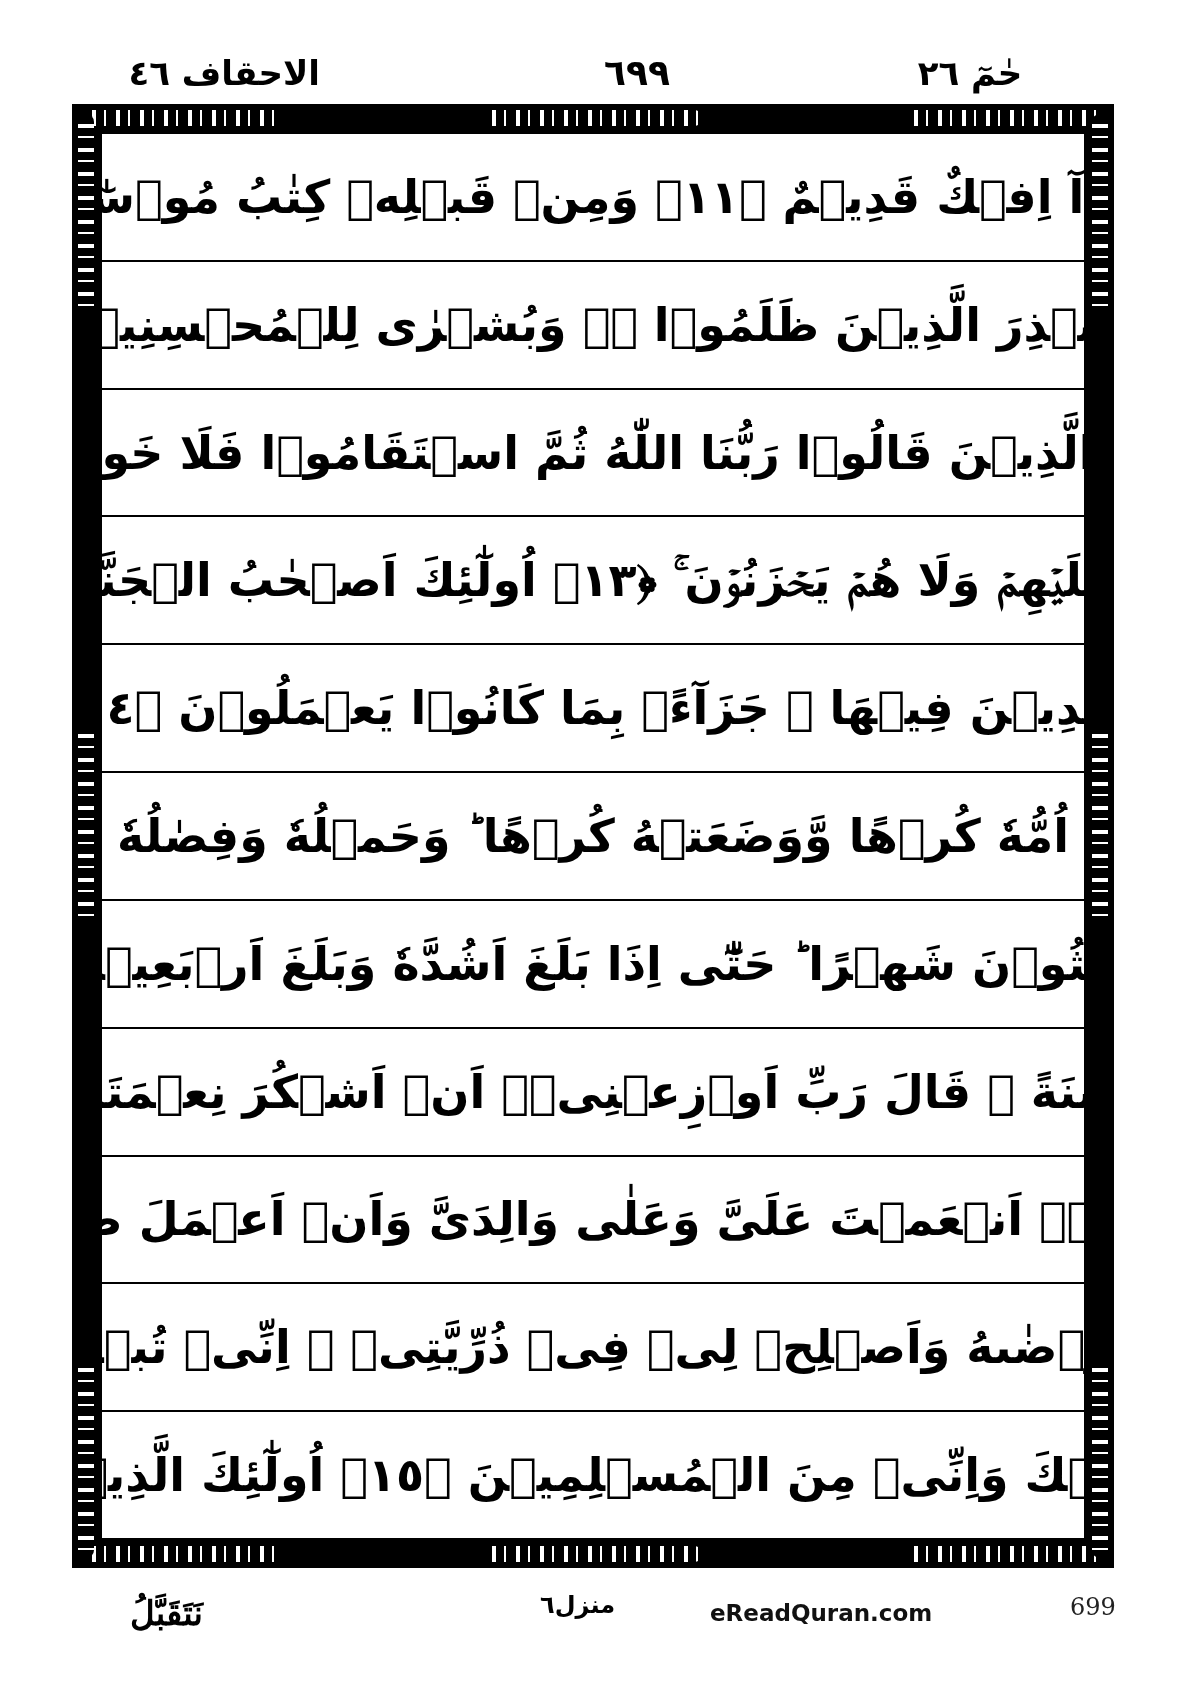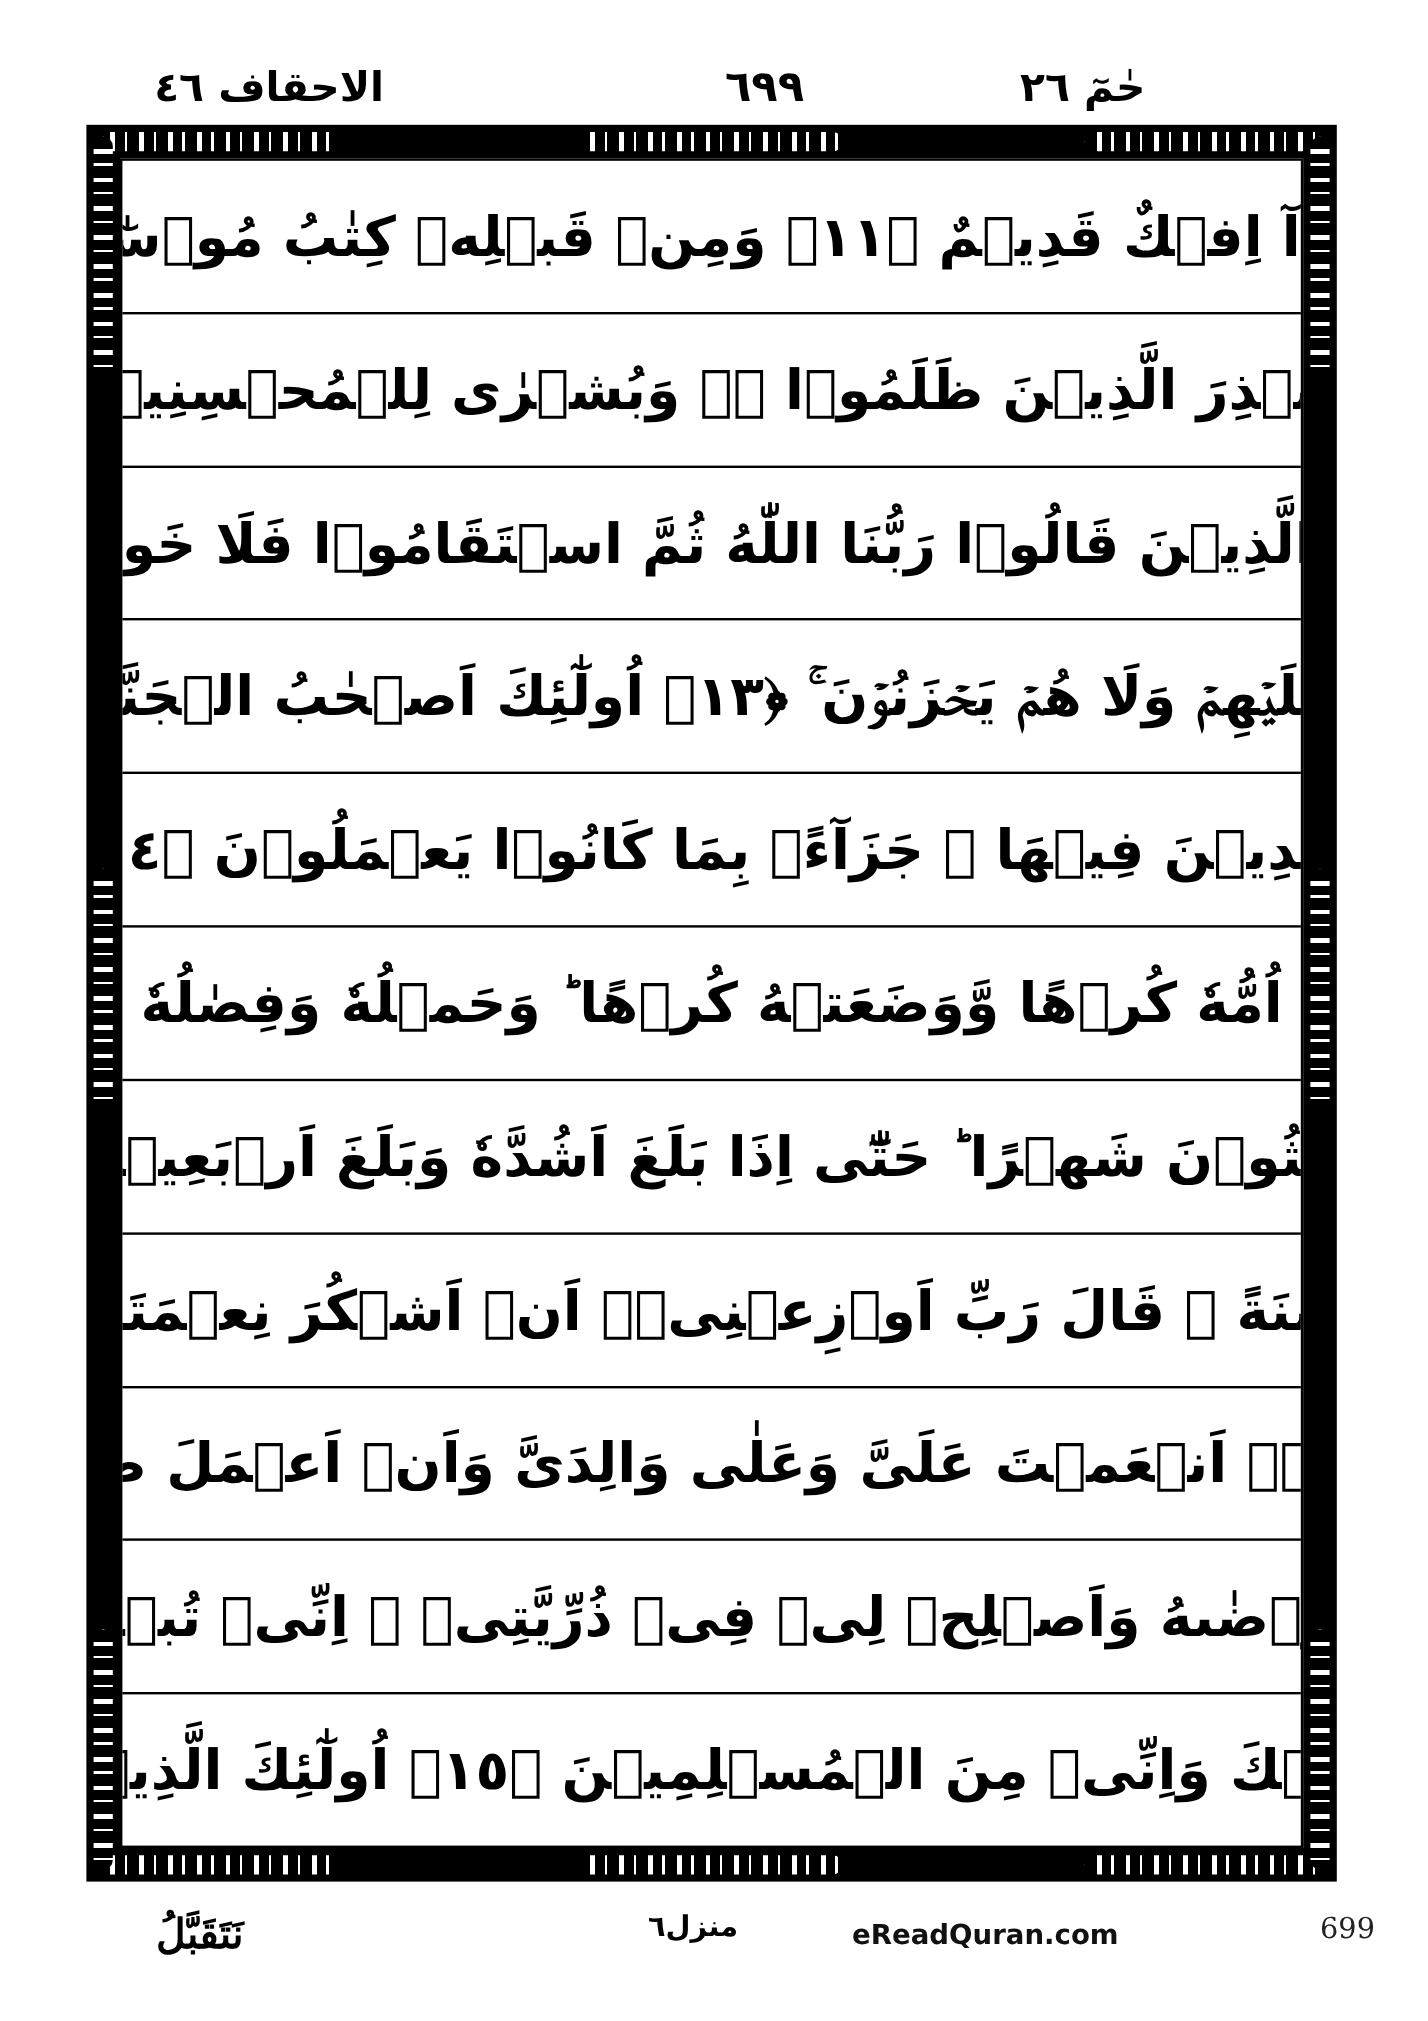--- a/index.html
+++ b/index.html
@@ -1,20 +1,20 @@
 <!DOCTYPE html>
 <html><head>
   <meta charset="utf-8">
   <style>
     html, body { margin:0; padding:0; background:#ffffff; }
     body { width:1190px; height:1684px; position:relative; overflow:hidden; color:#000; }
     .hdr { position:absolute; top:48px; height:50px; font-family:"DejaVu Sans", sans-serif; font-weight:bold; font-size:34px; line-height:50px; direction:rtl; }
     .hdr-left { left:80px; width:240px; text-align:right; }
     .hdr-center { left:520px; width:150px; font-size:36px; }
-    .hdr-right { right:100px; width:240px; text-align:left; }
+    .hdr-right { right:100px; width:240px; text-align:center; }
 
     .frame { position:absolute; left:72px; top:104px; width:1042px; height:1464px; background:#000; }
     .frame-inner { position:absolute; left:28px; top:28px; right:28px; bottom:28px; background:#fff; border:2px solid #000; box-sizing:border-box; }
     .ornament { position:absolute; background:repeating-linear-gradient(90deg, #000 0 10px, #fff 10px 14px, #000 14px 22px, #fff 22px 24px); }
     .orn-top-l { left:10px; top:6px; width:200px; height:16px; border-radius:8px; }
     .orn-top-r { right:10px; top:6px; width:200px; height:16px; border-radius:8px; }
     .orn-top-c { left:410px; top:6px; width:220px; height:16px; border-radius:8px; }
     .orn-bot-l { left:10px; bottom:6px; width:200px; height:16px; border-radius:8px; }
     .orn-bot-r { right:10px; bottom:6px; width:200px; height:16px; border-radius:8px; }
     .orn-bot-c { left:410px; bottom:6px; width:220px; height:16px; border-radius:8px; }
@@ -24,24 +24,24 @@
     .orn-l-b { left:6px; bottom:10px; height:200px; }
     .orn-r-t { right:6px; top:10px; height:200px; }
     .orn-r-m { right:6px; top:620px; height:200px; }
     .orn-r-b { right:6px; bottom:10px; height:200px; }
 
     .lines { position:absolute; left:0; top:0; right:0; bottom:0; display:flex; flex-direction:column; }
     .line { flex:1; border-bottom:2px solid #000; display:flex; align-items:center; justify-content:center; direction:rtl; font-family:"DejaVu Sans", sans-serif; font-weight:bold; font-size:46px; white-space:nowrap; overflow:hidden; padding:0 12px; letter-spacing:1px; }
     .line:last-child { border-bottom:none; }
 
     .ftr { position:absolute; top:1588px; height:50px; line-height:50px; }
-    .ftr-left { left:130px; font-family:Liberation Serif, serif; font-weight:bold; font-size:34px; direction:rtl; }
+    .ftr-left { left:130px; font-family:Liberation Sans, sans-serif; font-weight:bold; font-size:34px; direction:rtl; }
     .ftr-manzil { left:540px; font-family:"DejaVu Sans", sans-serif; font-weight:bold; font-size:24px; direction:rtl; top:1580px; }
     .ftr-site { left:710px; font-family:"DejaVu Sans", sans-serif; font-weight:bold; font-size:23px; color:#111; }
-    .ftr-num { left:1100px; font-family:"DejaVu Serif", serif; font-size:24px; color:#222; top:1582px; }
+    .ftr-num { left:1070px; font-family:"DejaVu Serif", serif; font-size:24px; color:#222; top:1582px; }
   </style>
 </head>
 <body>
 
 <div class="hdr hdr-left">الاحقاف ٤٦</div>
 <div class="hdr hdr-center">٦٩٩</div>
 <div class="hdr hdr-right">حٰمٓ ٢٦</div>
 
 <div class="frame">
   <div class="ornament orn-top-l"></div>

